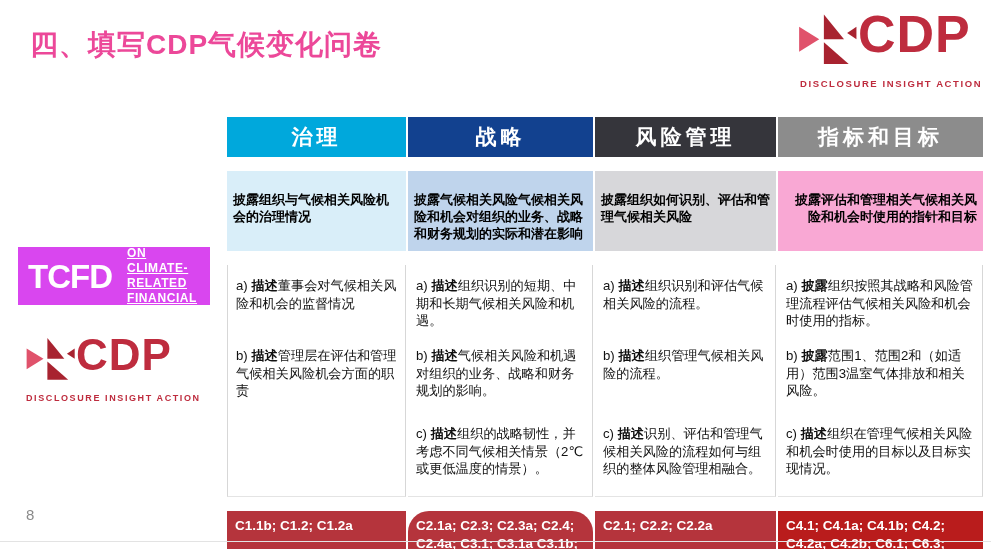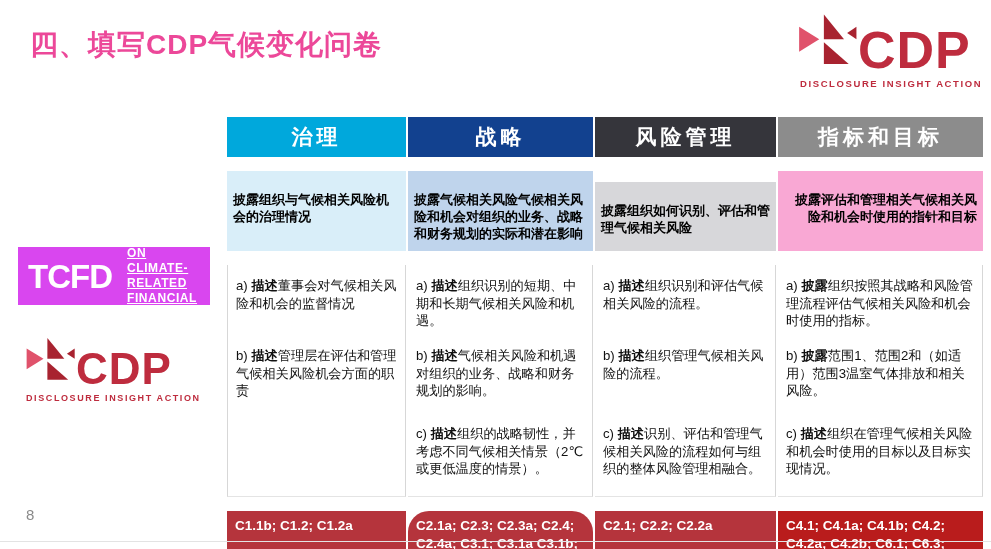--- a/index.html
+++ b/index.html
@@ -7,21 +7,21 @@
     width:991px;height:549px;position:relative;overflow:hidden;
     font-family:"Liberation Sans","DejaVu Sans",sans-serif;color:#111;
   }
   
   .slide-title{
     position:absolute;left:30px;top:26px;
     font-size:28px;font-weight:700;color:#ec4899;letter-spacing:1px;
   }
   
   .cdp-logo{position:absolute;display:flex;flex-direction:column;align-items:flex-start;}
-  .cdp-logo .row{display:flex;align-items:flex-end;}
+  .cdp-logo .row{display:flex;}
   .cdp-logo .wordmark{
     font-weight:700;line-height:.85;letter-spacing:1px;
     font-family:"Liberation Sans",sans-serif;
   }
   .cdp-logo .tagline{
     font-weight:700;letter-spacing:1.6px;margin-top:6px;white-space:nowrap;
   }
   .cdp-logo.top{left:796px;top:12px;}
   .cdp-logo.top .wordmark{font-size:52px;}
   .cdp-logo.top .tagline{font-size:9.5px;margin-left:4px;}
@@ -120,21 +120,21 @@
   <span class="tagline" style="color:#BE2C3E">DISCLOSURE INSIGHT ACTION</span>
 </div>
 
 <div class="cdp-table">
     <div class="cell th col0" style="background: rgb(0, 168, 220);">治理</div>
     <div class="cell th col1" style="background: rgb(18, 65, 143);">战略</div>
     <div class="cell th col2" style="background: rgb(53, 53, 59);">风险管理</div>
     <div class="cell th col3" style="background: rgb(140, 140, 140);">指标和目标</div>
     <div class="cell sub col0" style="background: rgb(217, 238, 249);">披露组织与气候相关风险机会的治理情况</div>
     <div class="cell sub col1" style="background: rgb(191, 212, 236);">披露气候相关风险气候相关风险和机会对组织的业务、战略和财务规划的实际和潜在影响</div>
-    <div class="cell sub col2" style="background: rgb(215, 215, 218); margin-top: 11px;">披露组织如何识别、评估和管理气候相关风险</div>
+    <div class="cell sub col2" style="background: rgb(215, 215, 218);">披露组织如何识别、评估和管理气候相关风险</div>
     <div class="cell sub col3" style="background: #f9a8d4; text-align: right;">披露评估和管理相关气候相关风险和机会时使用的指针和目标</div>
     <div class="cell body col0">
       <div class="band">
         <p><span>a) </span><b>描述</b><span>董事会对气候相关风险和机会的监督情况</span></p>
       </div>
       <div class="band">
         <p><span>b) </span><b>描述</b><span>管理层在评估和管理气候相关风险机会方面的职责</span></p>
       </div>
     </div>
     <div class="cell body col1">

